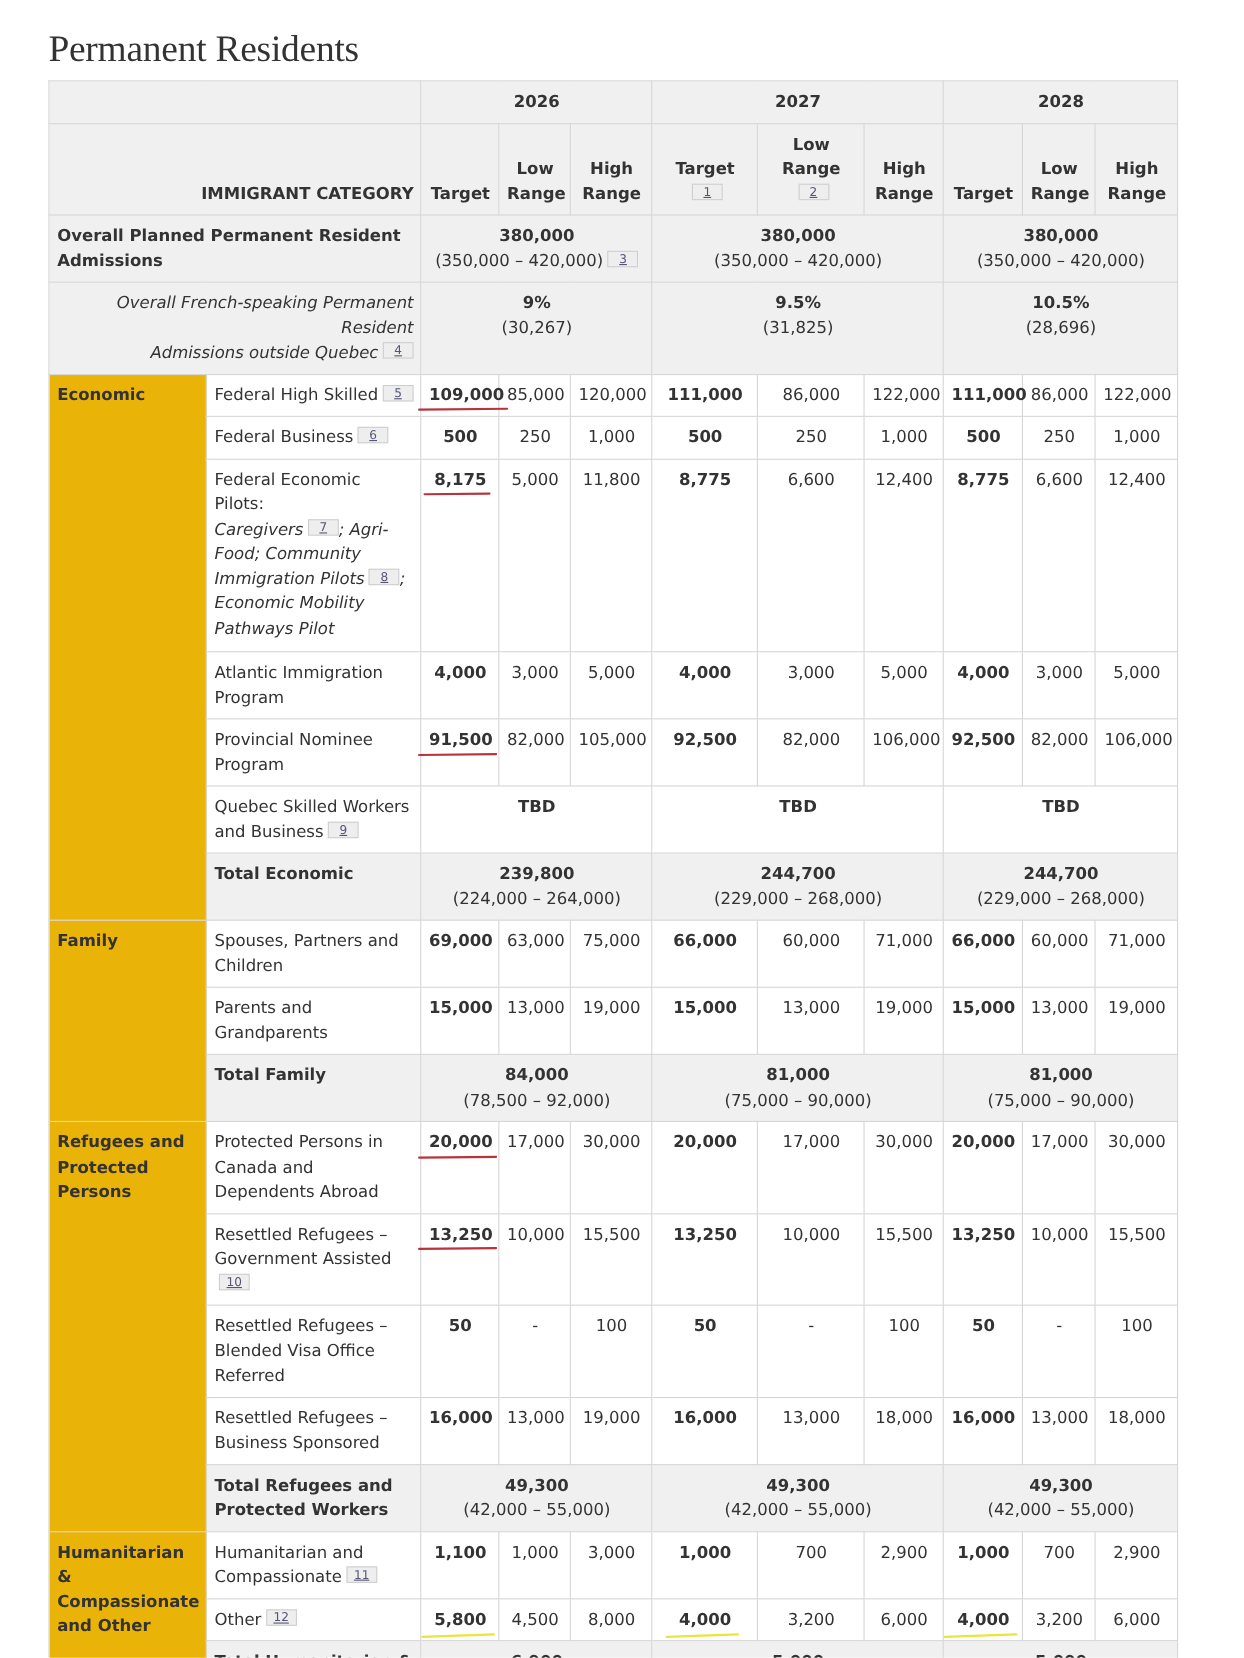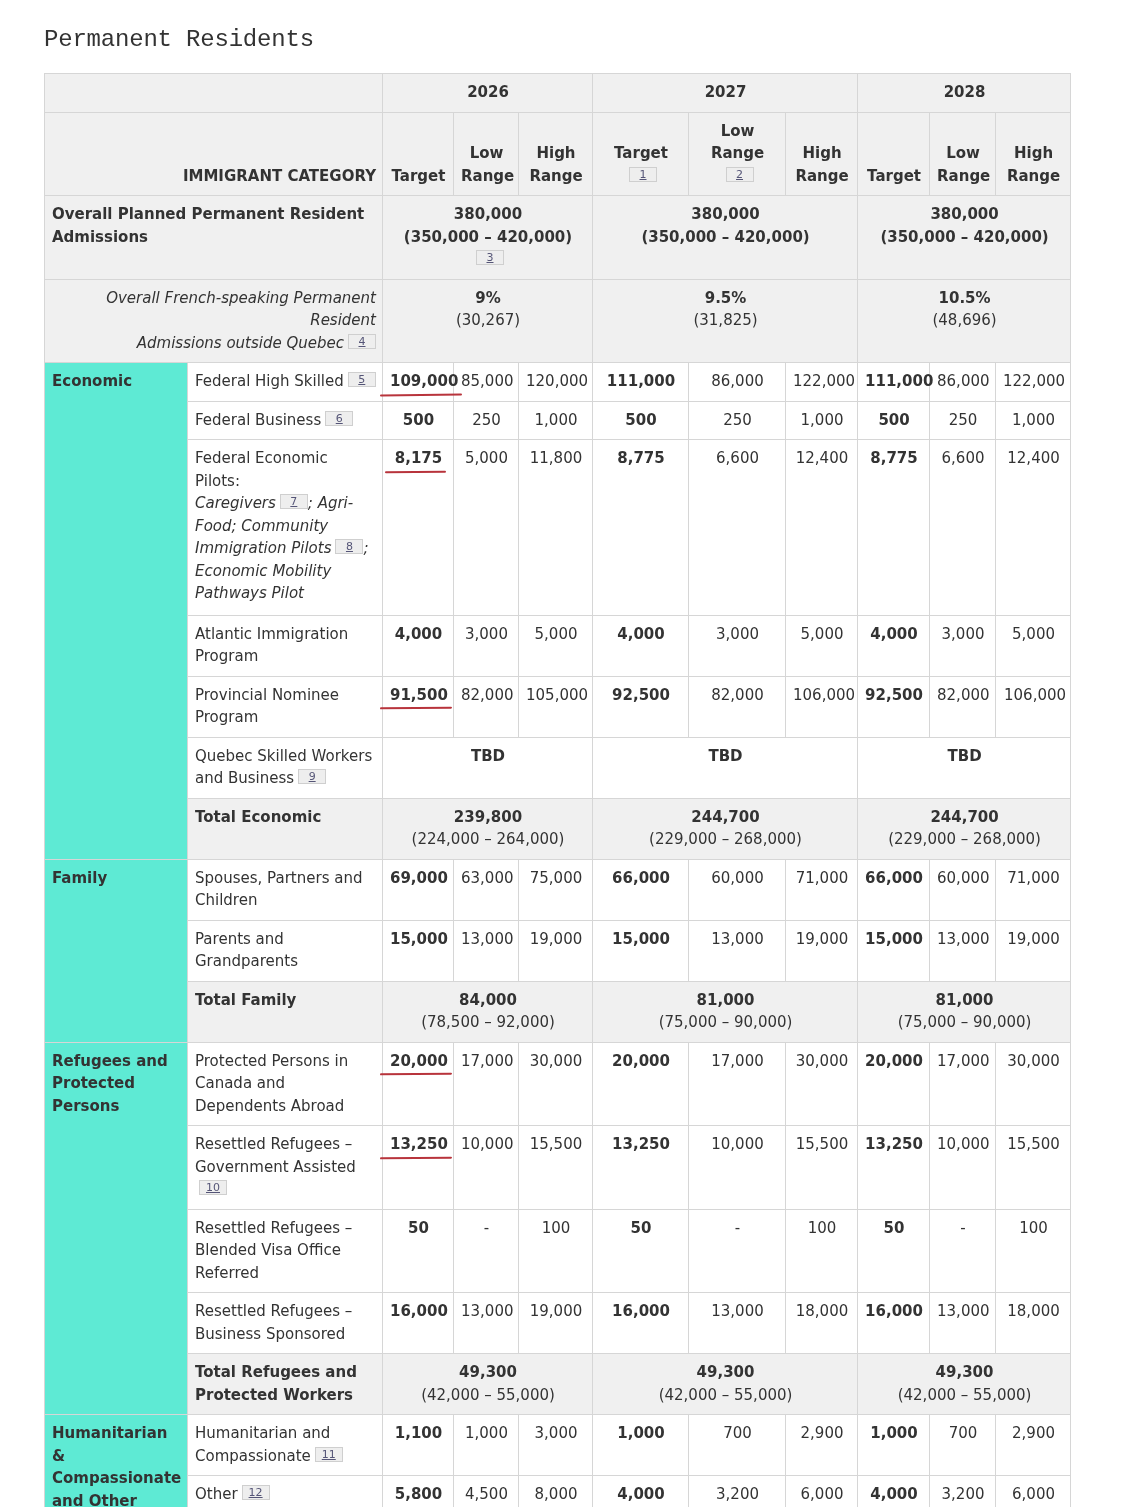--- a/index.html
+++ b/index.html
@@ -1,37 +1,37 @@
 <!DOCTYPE html>
 <html><head>
 <meta charset="utf-8">
 <style>
   html, body { margin: 0; padding: 0; background: #ffffff; }
   body { width: 1131px; height: 1507px; position: relative; font-family: "DejaVu Sans", sans-serif; color: #333333; overflow: hidden; }
-  h2.page-title { position: absolute; left: 44px; top: 26px; margin: 0; font-family: Liberation Mono, monospace; font-weight: normal; font-size: 24px; color: #333333; letter-spacing: -0.2px; }
+  h2.page-title { position: absolute; left: 44px; top: 26px; margin: 0; font-family: Liberation Serif, serif; font-weight: normal; font-size: 34px; color: #333333; letter-spacing: -0.2px; }
   table.pr { position: absolute; left: 44px; top: 73px; border-collapse: collapse; table-layout: fixed; width: 1026px; font-size: 15px; line-height: 22.5px; }
   table.pr td, table.pr th { border: 1px solid #d6d6d6; padding: 7px 6px 8px 7px; vertical-align: top; }
   table.pr th { font-weight: bold; background: #f0f0f0; }
   .bg-gray { background: #f0f0f0; }
   .bg-white { background: #ffffff; }
   .year-th { text-align: center; height: 22px; vertical-align: middle !important; }
   .sub-th { text-align: center; vertical-align: bottom !important; }
   .cat-th { text-align: right; vertical-align: bottom !important; }
   .num { text-align: center; }
   .num.r { text-align: right; padding-right: 4px; }
   .bold { font-weight: bold; }
   .center { text-align: center; }
   .italic { font-style: italic; }
   .right { text-align: right; margin-left: 45px; }
   .fn { display: inline-block; font-size: 11px; line-height: 13px; min-width: 16px; padding: 0 5px; margin-left: 4px; border: 1px solid #cfcfcf; background: #eeeeee; color: #555577; text-decoration: underline; text-align: center; vertical-align: 3px; font-style: normal; font-weight: normal; cursor: pointer; }
-  .group { font-weight: bold; background: #5eead4; }
+  .group { font-weight: bold; background: #eab308; }
   .mark { position: relative; display: inline-block; text-align: right; }
   .mark.red::after { content: ""; position: absolute; left: -10px; right: -4px; bottom: -3px; height: 2px; background: #b8343c; border-radius: 2px; transform: rotate(-0.6deg); }
   .mark.yellow::after { content: ""; position: absolute; left: -12px; right: -8px; bottom: -5px; height: 2px; background: #e7e63c; border-radius: 2px; transform: rotate(-2deg); }
-  .range { font-weight: bold; }
+  .range { font-weight: normal; }
 </style>
 </head>
 <body>
 
 <h2 class="page-title">Permanent Residents</h2>
 
 <table class="pr">
   <colgroup>
     <col style="width:143px">
       <col style="width:195px">
@@ -71,21 +71,21 @@
       <td colspan="2" class="bold">Overall Planned Permanent Resident Admissions</td>
       <td colspan="3" class="center"><span class="bold">380,000</span><br><span class="range">(350,000 – 420,000)</span><a class="fn">3</a></td>
       <td colspan="3" class="center"><span class="bold">380,000</span><br><span class="range">(350,000 – 420,000)</span></td>
       <td colspan="3" class="center"><span class="bold">380,000</span><br><span class="range">(350,000 – 420,000)</span></td>
     </tr>
 
     <tr class="bg-gray">
       <td colspan="2" class="italic right"><span>Overall French-speaking Permanent Resident</span><br><span>Admissions outside Quebec</span><a class="fn">4</a></td>
       <td colspan="3" class="center"><span class="bold">9%</span><br><span>(30,267)</span></td>
       <td colspan="3" class="center"><span class="bold">9.5%</span><br><span>(31,825)</span></td>
-      <td colspan="3" class="center"><span class="bold">10.5%</span><br><span>(48,696)</span></td>
+      <td colspan="3" class="center"><span class="bold">10.5%</span><br><span>(28,696)</span></td>
     </tr>
 
     <tr class="bg-white">
       <td rowspan="7" class="group">Economic</td>
       <td><span>Federal High Skilled</span><a class="fn">5</a></td>
       <td class="num bold"><span class="mark red">109,000</span></td>
       <td class="num">85,000</td>
       <td class="num">120,000</td>
       <td class="num bold">111,000</td>
       <td class="num">86,000</td>

